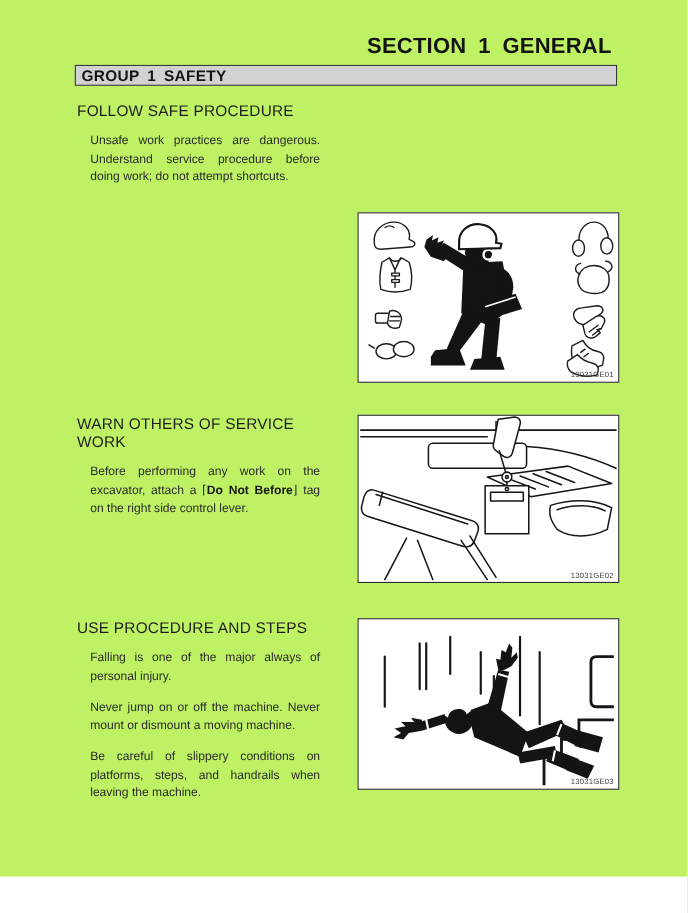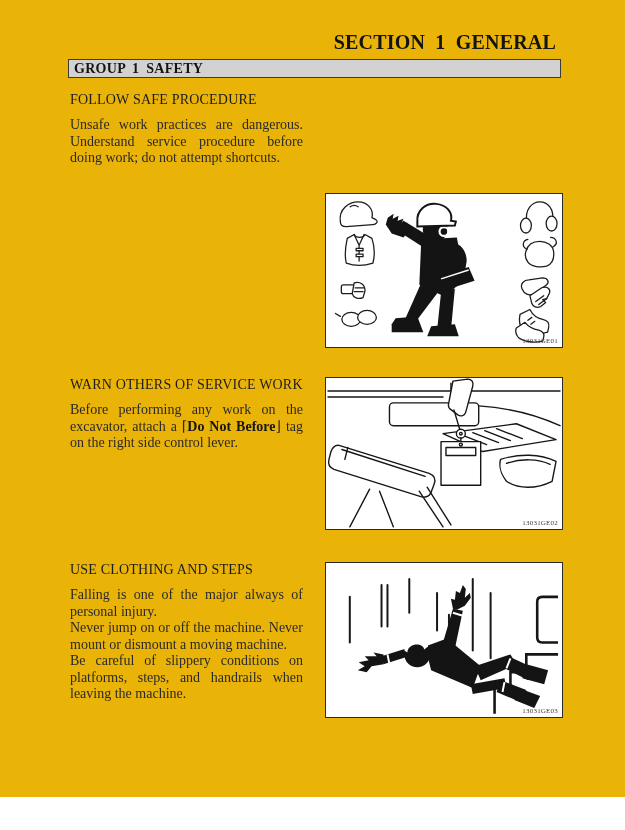--- a/index.html
+++ b/index.html
@@ -1,18 +1,18 @@
 <!DOCTYPE html>
 <html><head>
 <meta charset="utf-8">
 <style>
   html,body { margin:0; padding:0; background:#ffffff; }
   .page {
-    position:relative; width:625px; height:797px; background:#eab308;
-    font-family:Liberation Serif, serif;
+    position:relative; width:625px; height:797px; background:#bef264;
+    font-family:Liberation Sans, sans-serif;
     color:#262626; overflow:hidden;
   }
   .section-title {
     position:absolute; top:31px; right:69px;
     font-size:20px; font-weight:bold; color:#141414;
     letter-spacing:0.2px; word-spacing:5px; white-space:nowrap;
   }
   .group-bar {
     position:absolute; left:68px; top:59px; width:486px; height:17px;
     background:#d2d2d2; border:1.4px solid #3a3a3a;
@@ -25,21 +25,21 @@
   .text-col { position:absolute; left:70px; width:233px; }
   .sec1 { top:92px; }
   .sec2 { top:194px; }
   .sec3 { top:377px; }
   .sec4 { top:562px; }
   .sec-heading {
     margin:0 0 9px 0; font-size:14px; font-weight:normal;
     letter-spacing:0.2px; color:#1d1d1d;
   }
   p.body {
-    margin:0; font-size:14px; line-height:16.5px;
+    margin:12px; font-size:11px; line-height:16.5px;
     text-align:justify; color:#2a2a2a;
   }
   p.body b { font-weight:bold; color:#161616; }
   .figure {
     position:absolute; left:325px; width:238px;
     background:#ffffff; border:1.5px solid #2b2b2b; box-sizing:border-box;
   }
   .fig1 { top:193px; height:155px; }
   .fig2 { top:377px; height:153px; }
   .fig3 { top:562px; height:156px; }
@@ -65,21 +65,21 @@
     <p class="body">Unsafe work practices are dangerous. Understand service procedure before doing work; do not attempt shortcuts.</p>
   </section>
 
 
   <section class="text-col sec3">
     <h3 class="sec-heading">WARN OTHERS OF SERVICE WORK</h3>
     <p class="body"><span>Before performing any work on the excavator, attach a ⌈</span><b>Do Not Before</b><span>⌋ tag on the right side control lever.</span></p>
   </section>
 
   <section class="text-col sec4">
-    <h3 class="sec-heading">USE CLOTHING AND STEPS</h3>
+    <h3 class="sec-heading">USE PROCEDURE AND STEPS</h3>
     <p class="body">Falling is one of the major always of personal injury.</p>
     <p class="body">Never jump on or off the machine. Never mount or dismount a moving machine.</p>
     <p class="body">Be careful of slippery conditions on platforms, steps, and handrails when leaving the machine.</p>
   </section>
 
   <div class="figure fig1">
     <svg viewBox="0 0 238 155">
       <g stroke="#1d1d1d" stroke-width="1.3" fill="#ffffff" stroke-linejoin="round" stroke-linecap="round">
         <g>
           <path d="M14,28 c-2,-13 9,-20 18,-20 c10,0 16,8 14,16 l4,2 c3,2 0,5 -3,5 l-27,2 c-4,0 -6,-2 -6,-5 z"></path>

